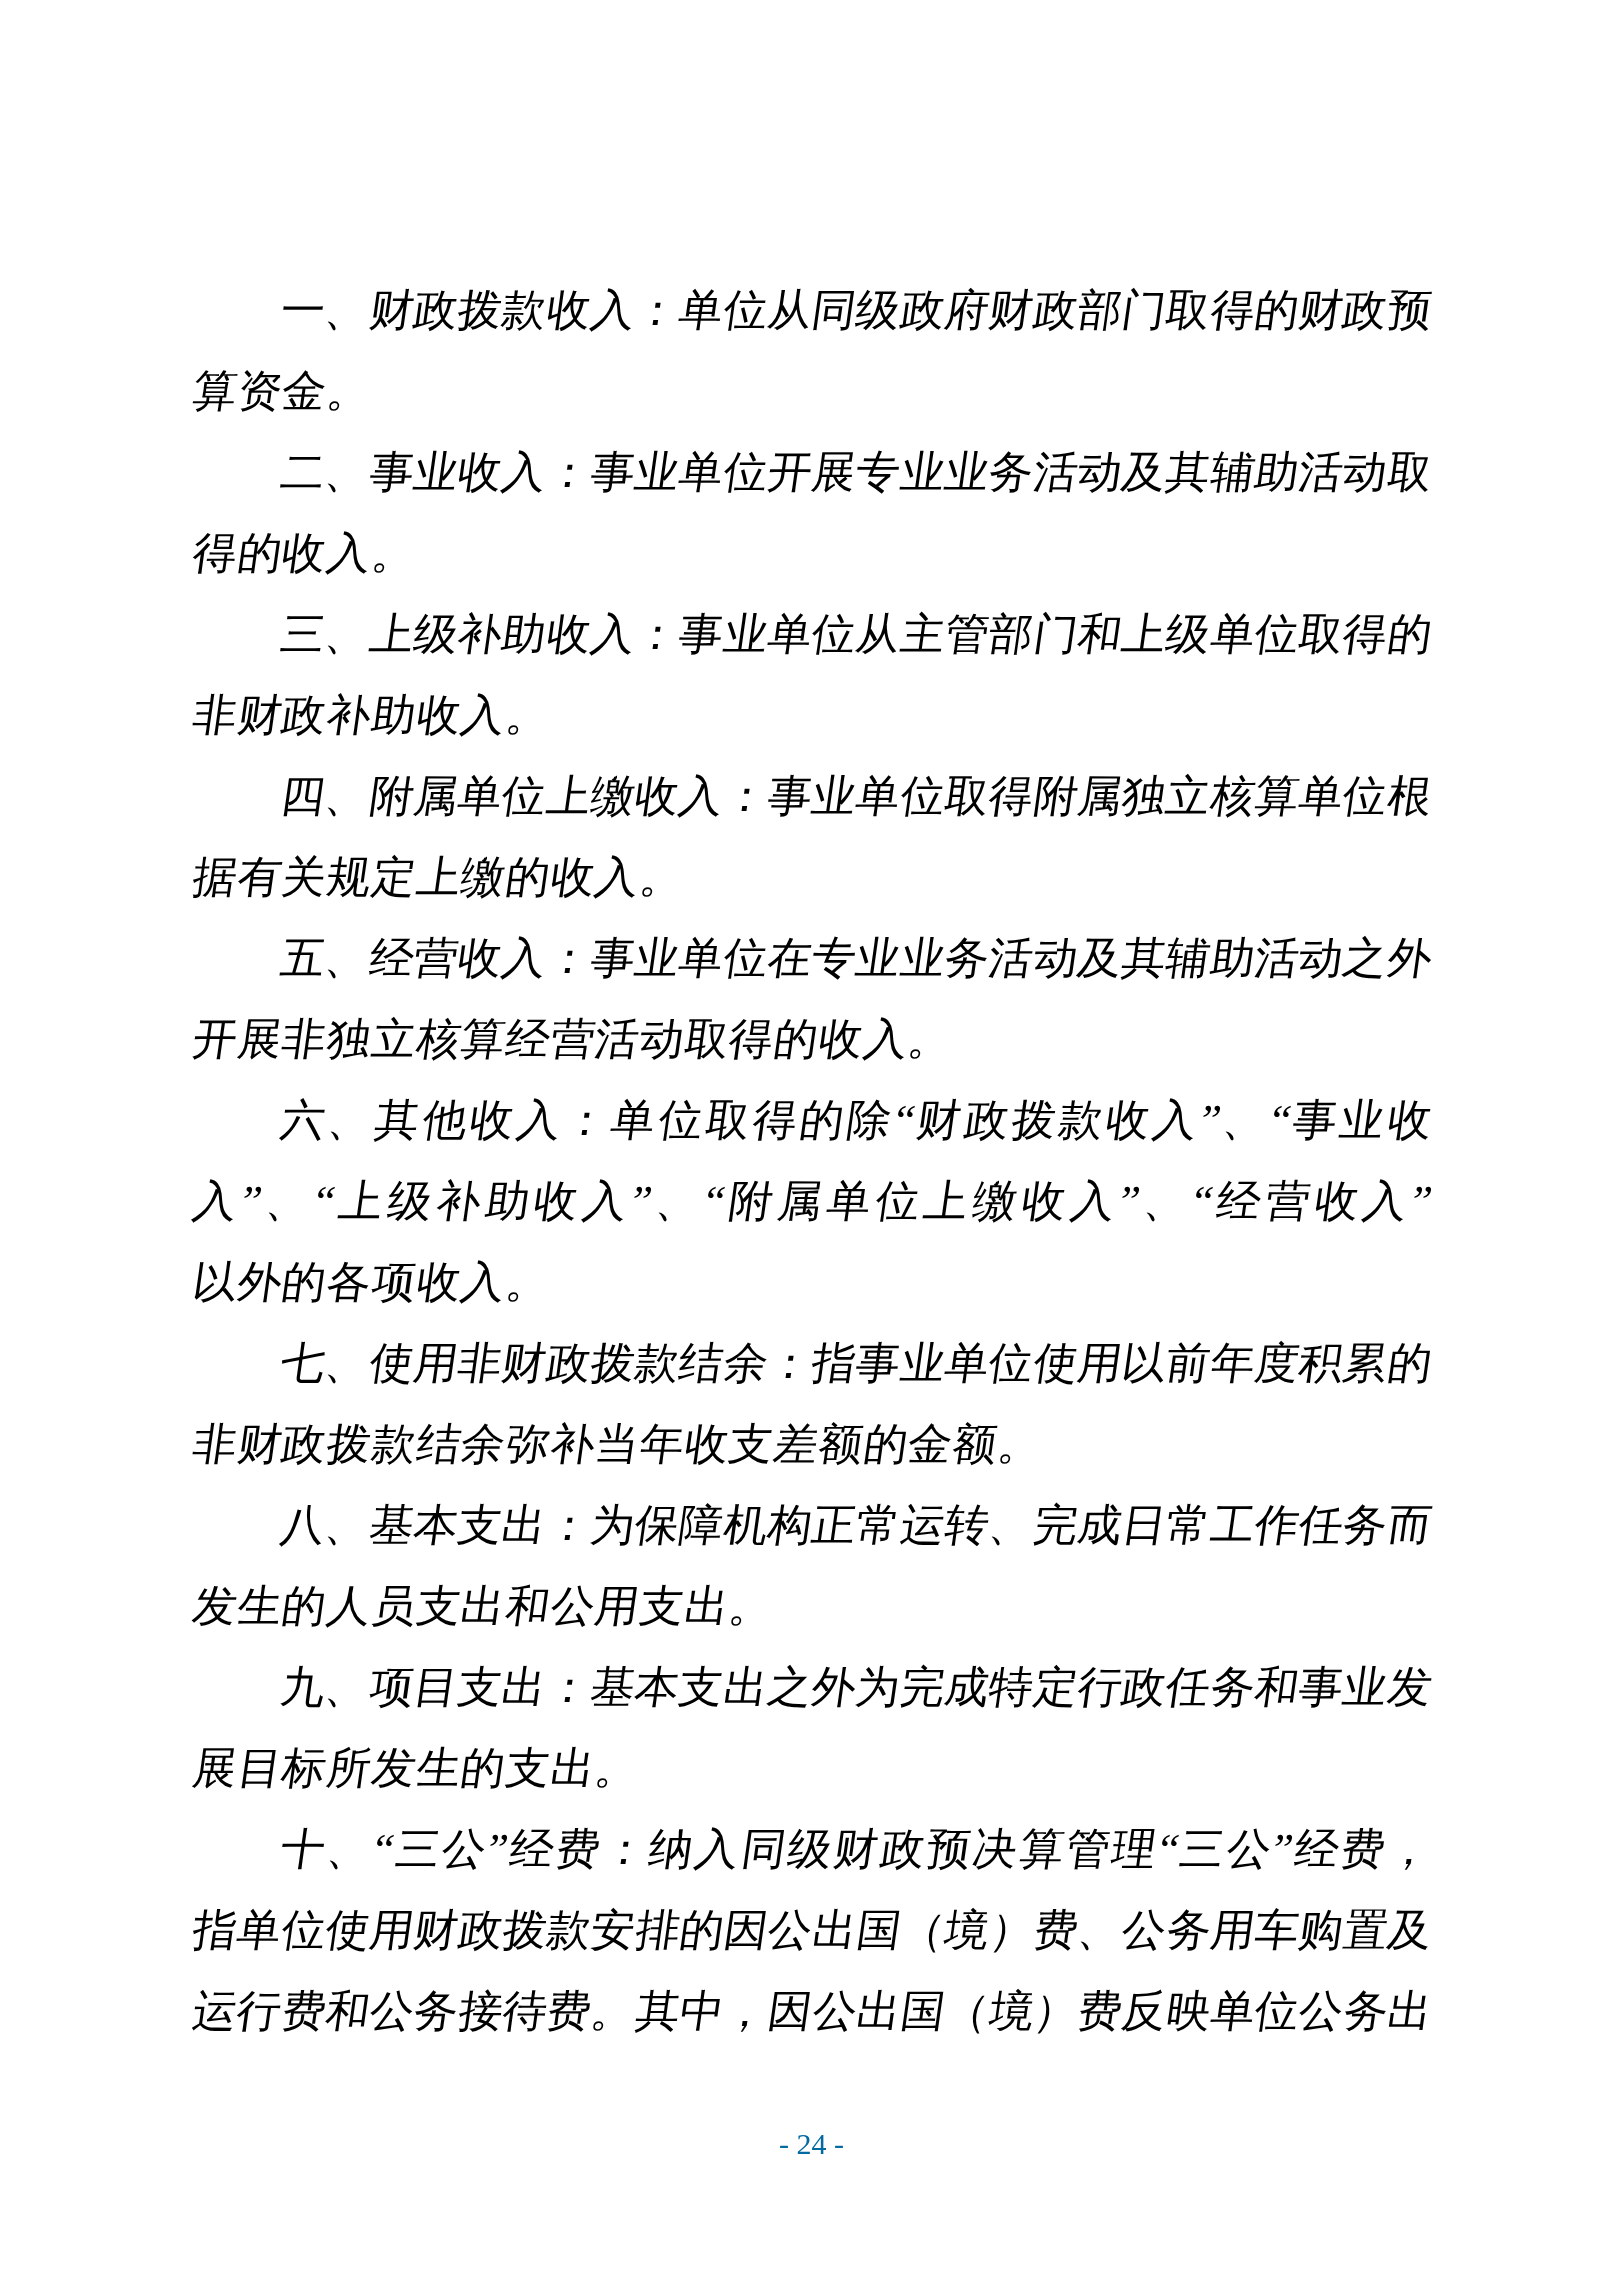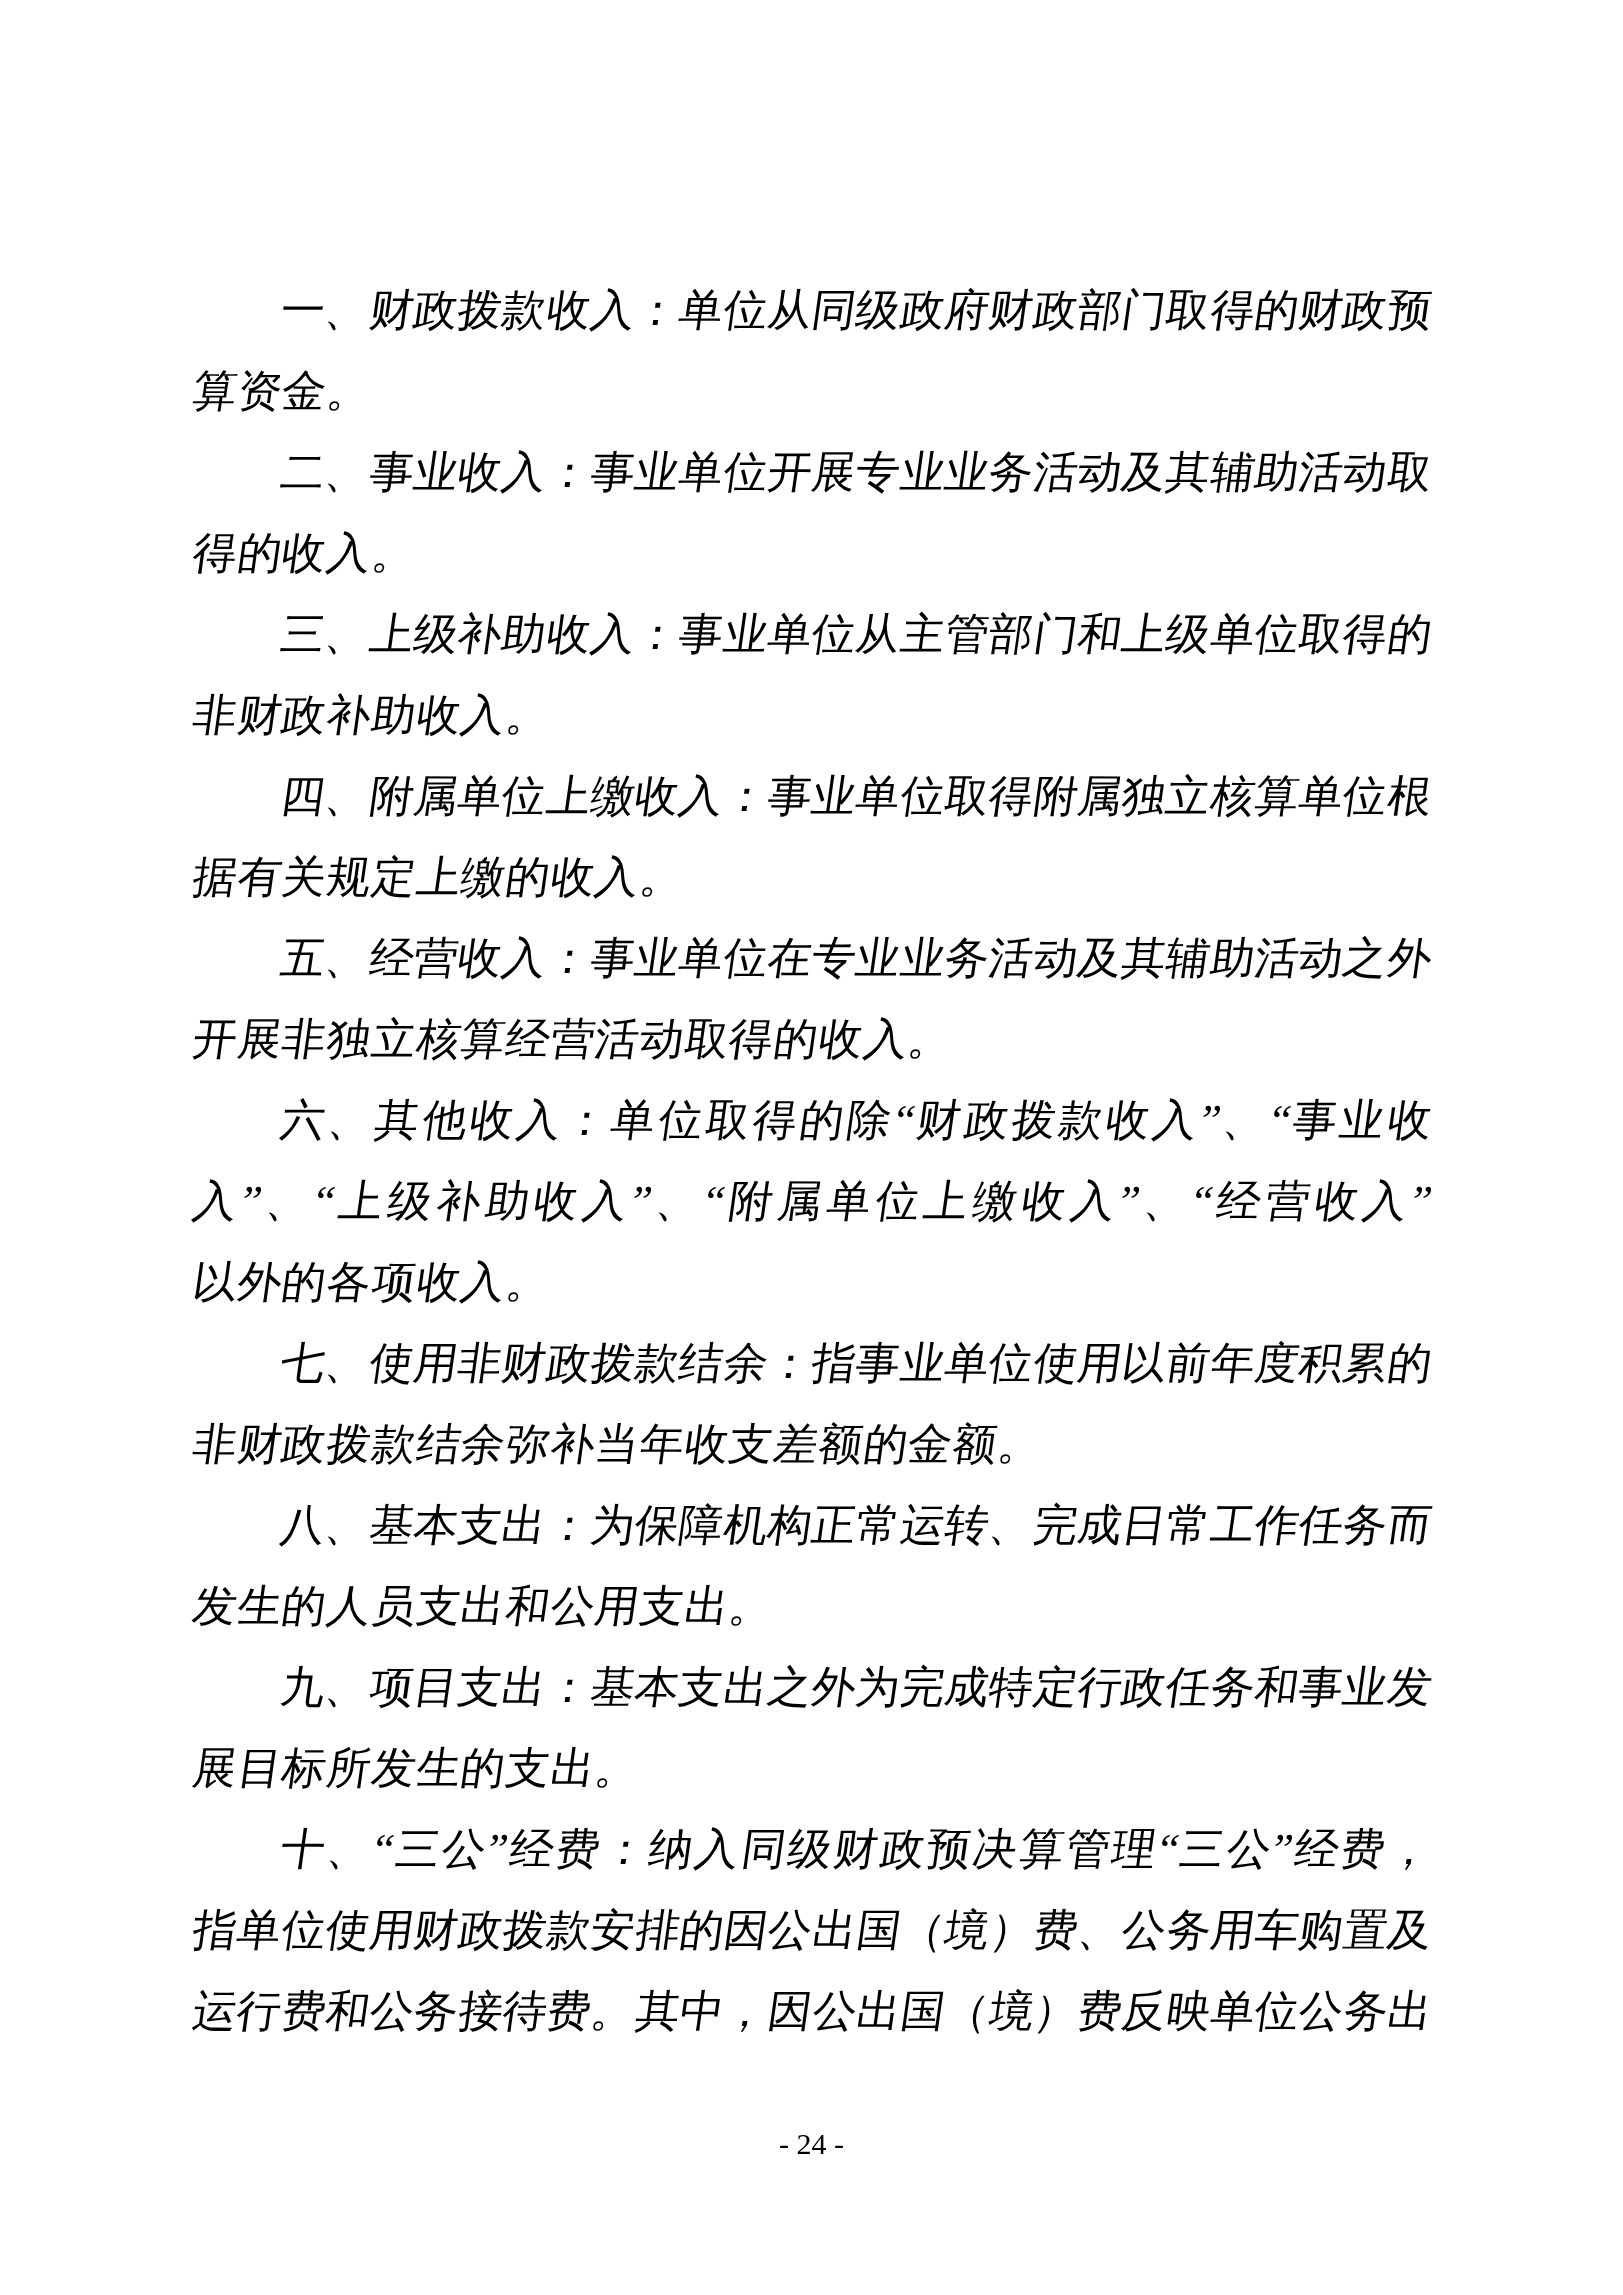--- a/index.html
+++ b/index.html
@@ -54,21 +54,21 @@
   }
 
   .pagenum {
     position: absolute;
     top: 2129px;
     left: 0;
     width: 100%;
     text-align: center;
     font-size: 30px;
     line-height: 1;
-    color: #000000;
+    color: #0369a1;
     font-family: "Liberation Serif", "DejaVu Serif", serif;
   }
 </style>
 </head>
 <body>
 
 <div class="page">
   <div class="doc-body" id="doc-body">
       <div class="line justify indent">
         <span class="ch">一</span>

